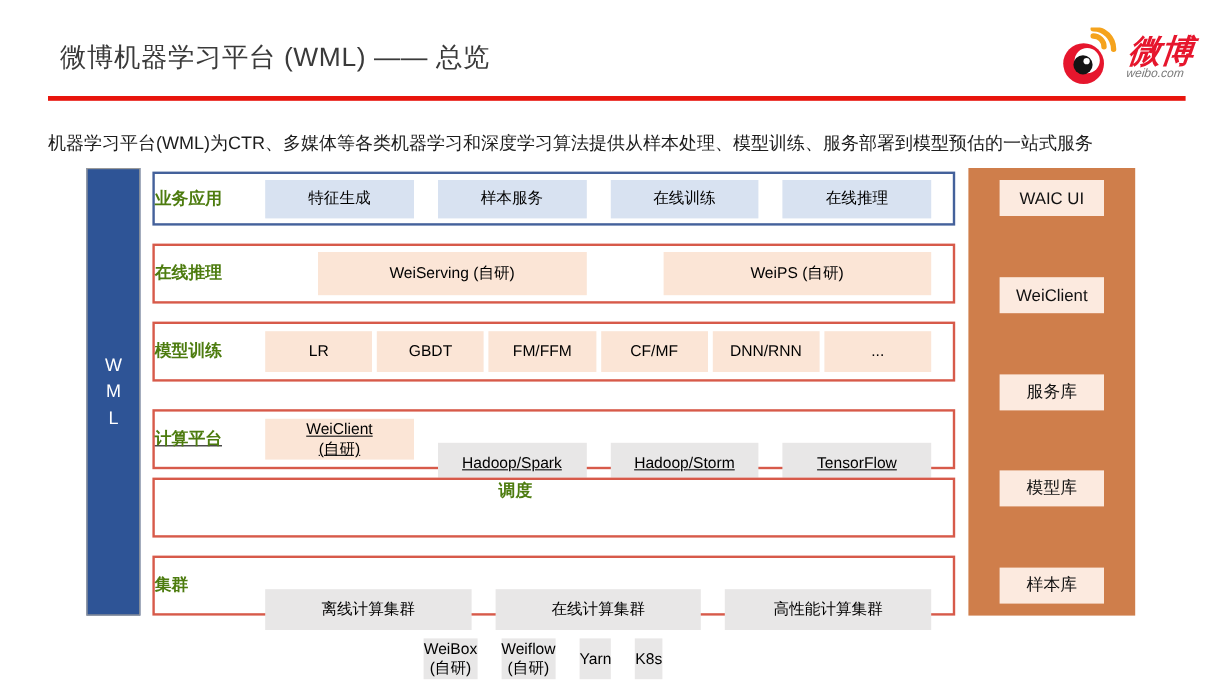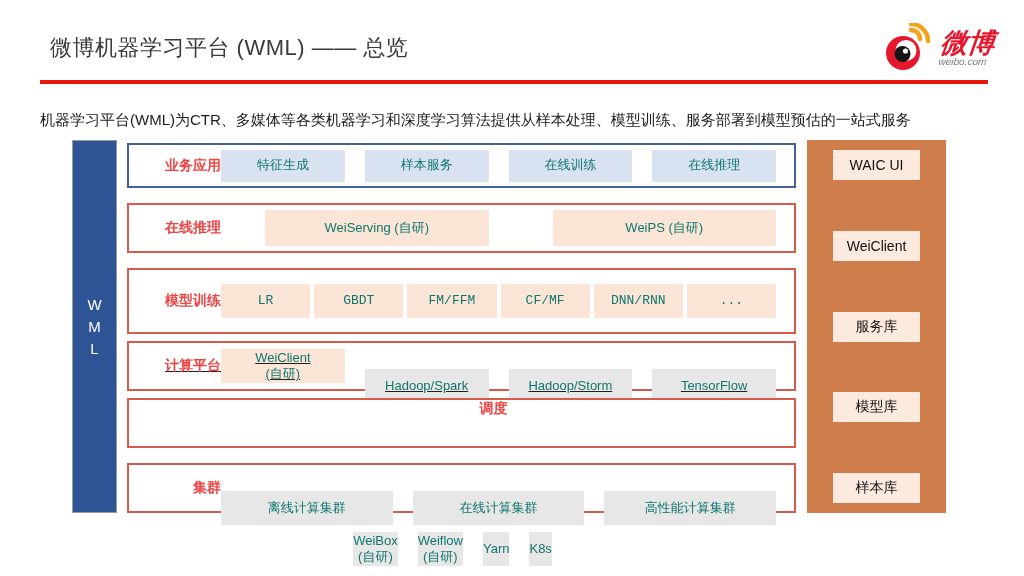--- a/index.html
+++ b/index.html
@@ -37,30 +37,30 @@
     color:#fff;font-size:15px;line-height:22px;text-align:center;white-space:pre-line;
   }
   
   .row{
     position:absolute;left:127px;width:669px;box-sizing:border-box;
     display:flex;align-items:center;background:#fff;
   }
   .r-blue{border:2px solid var(--row-blue-border,#44619b);}
   .r-red{border:2px solid var(--row-red-border,#d75a4a);}
   .row-label{
-    width:92px;flex:0 0 92px;text-align:right;
-    font-size:14px;font-weight:700;color:#ef4444;
+    width:92px;flex:0 0 92px;text-align:left;
+    font-size:14px;font-weight:700;color:#4d7c0f;
   }
   .row-boxes{
     flex:1;display:flex;align-items:center;gap:20px;padding-right:18px;
   }
   .row-boxes.tight{gap:4px;border-radius:12px;}
   .box{
     flex:1;height:34px;display:flex;align-items:center;justify-content:center;
-    font-size:13px;color:#0f766e;text-align:center;white-space:pre-line;line-height:1.25;
+    font-size:13px;color:#000000;text-align:center;white-space:pre-line;line-height:1.25;
   }
   .row-business .box{height:32px;}
   .row-inference .box{height:36px;margin-left:44px;}
   .b-blue{background:var(--box-blue,#d8e2f1);}
   .b-peach{background:var(--box-peach,#fbe5d6);}
   .b-gray{background:var(--box-gray,#e8e7e7);margin-top:40px;}
   
   .right-panel{
     position:absolute;left:807px;top:140px;width:139px;height:373px;box-sizing:border-box;
     background:var(--panel-orange,#cf7e4b);
@@ -113,21 +113,21 @@
 </div>
 
 <div class="row r-red row-inference" style="top:203px;height:50px;">
   <div class="row-label">在线推理</div>
   <div class="row-boxes">
     <div class="box b-peach">WeiServing (自研)</div>
     <div class="box b-peach">WeiPS (自研)</div>
   </div>
 </div>
 
-<div class="row r-red" style="top:268px;height:66px;font-family:Liberation Mono, monospace;">
+<div class="row r-red" style="top:268px;height:50px;">
   <div class="row-label">模型训练</div>
   <div class="row-boxes tight">
     <div class="box b-peach">LR</div>
     <div class="box b-peach">GBDT</div>
     <div class="box b-peach">FM/FFM</div>
     <div class="box b-peach">CF/MF</div>
     <div class="box b-peach">DNN/RNN</div>
     <div class="box b-peach">...</div>
   </div>
 </div>

